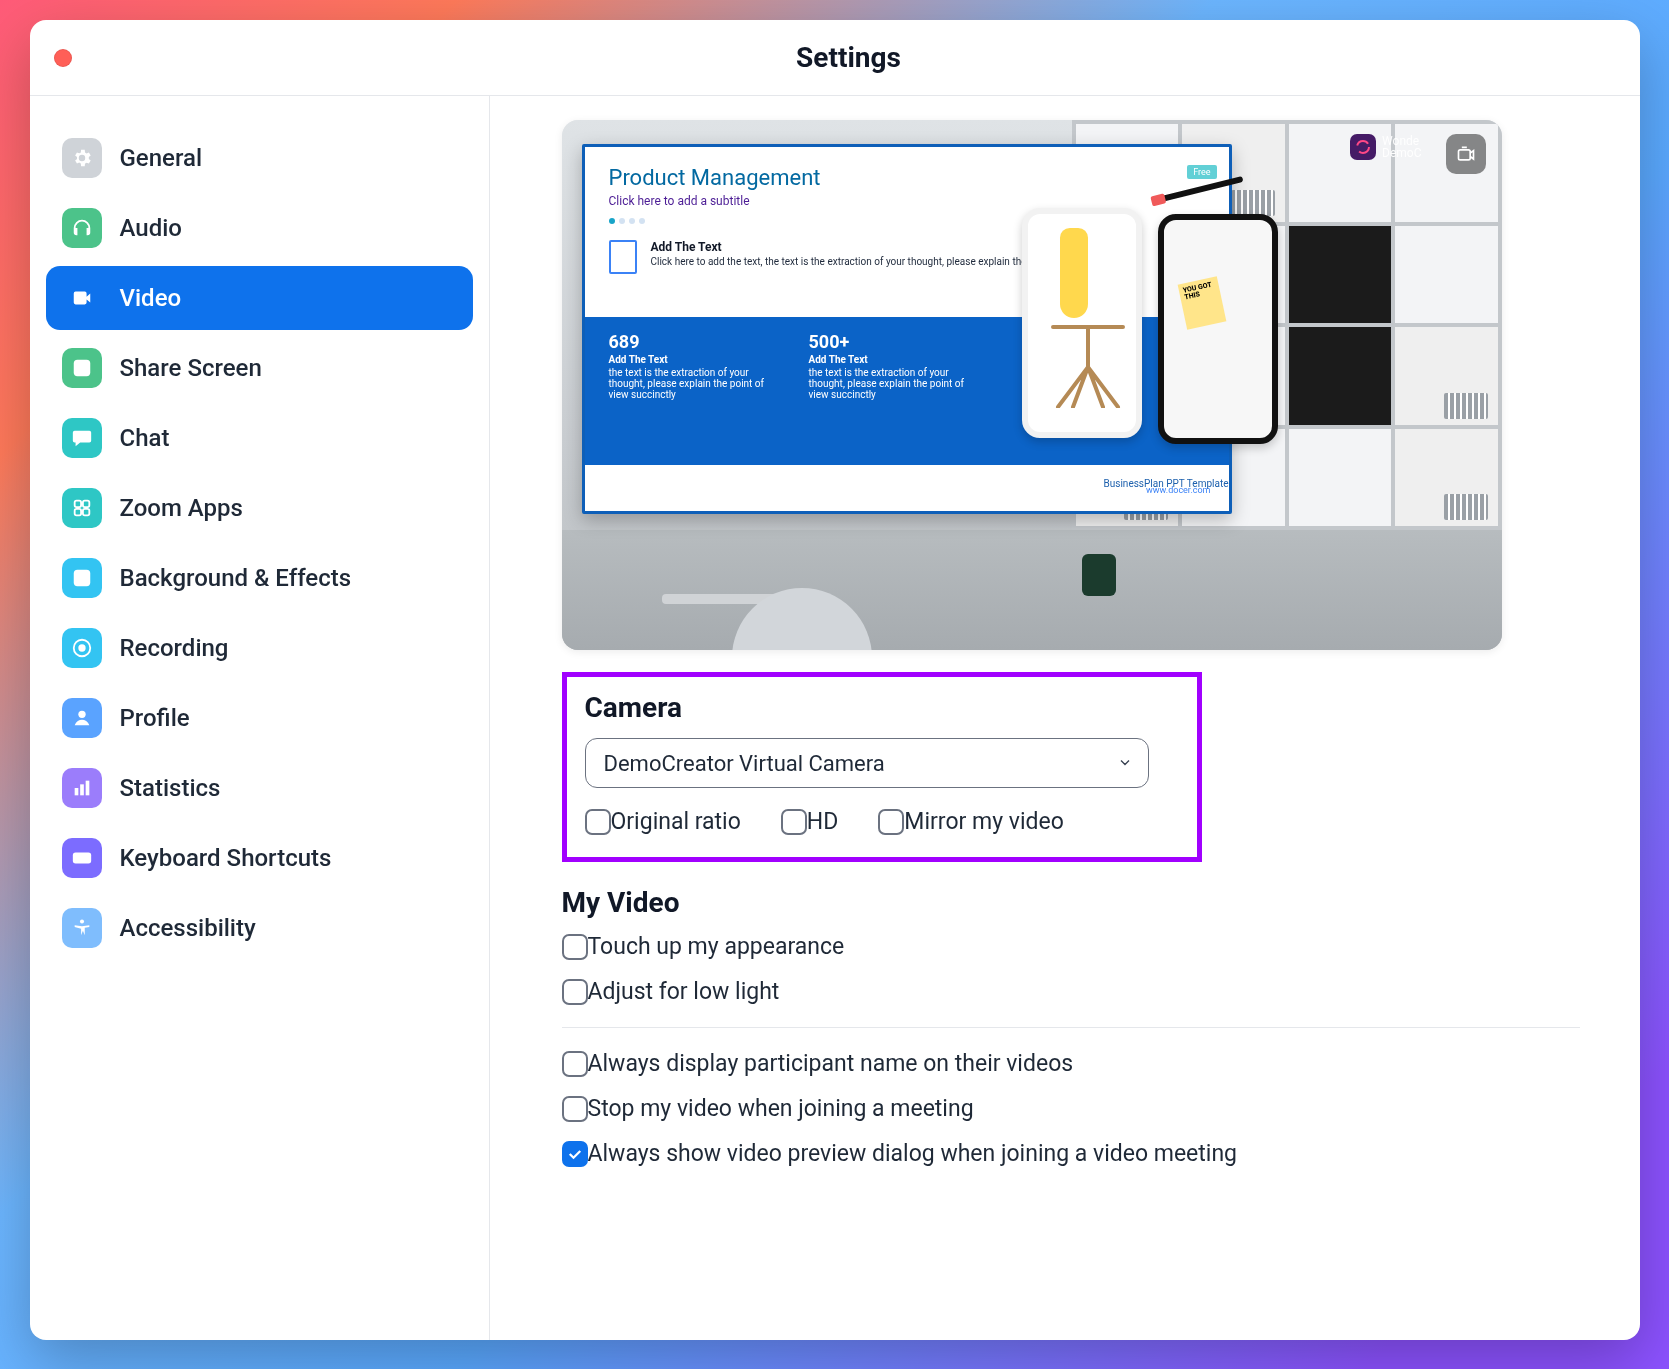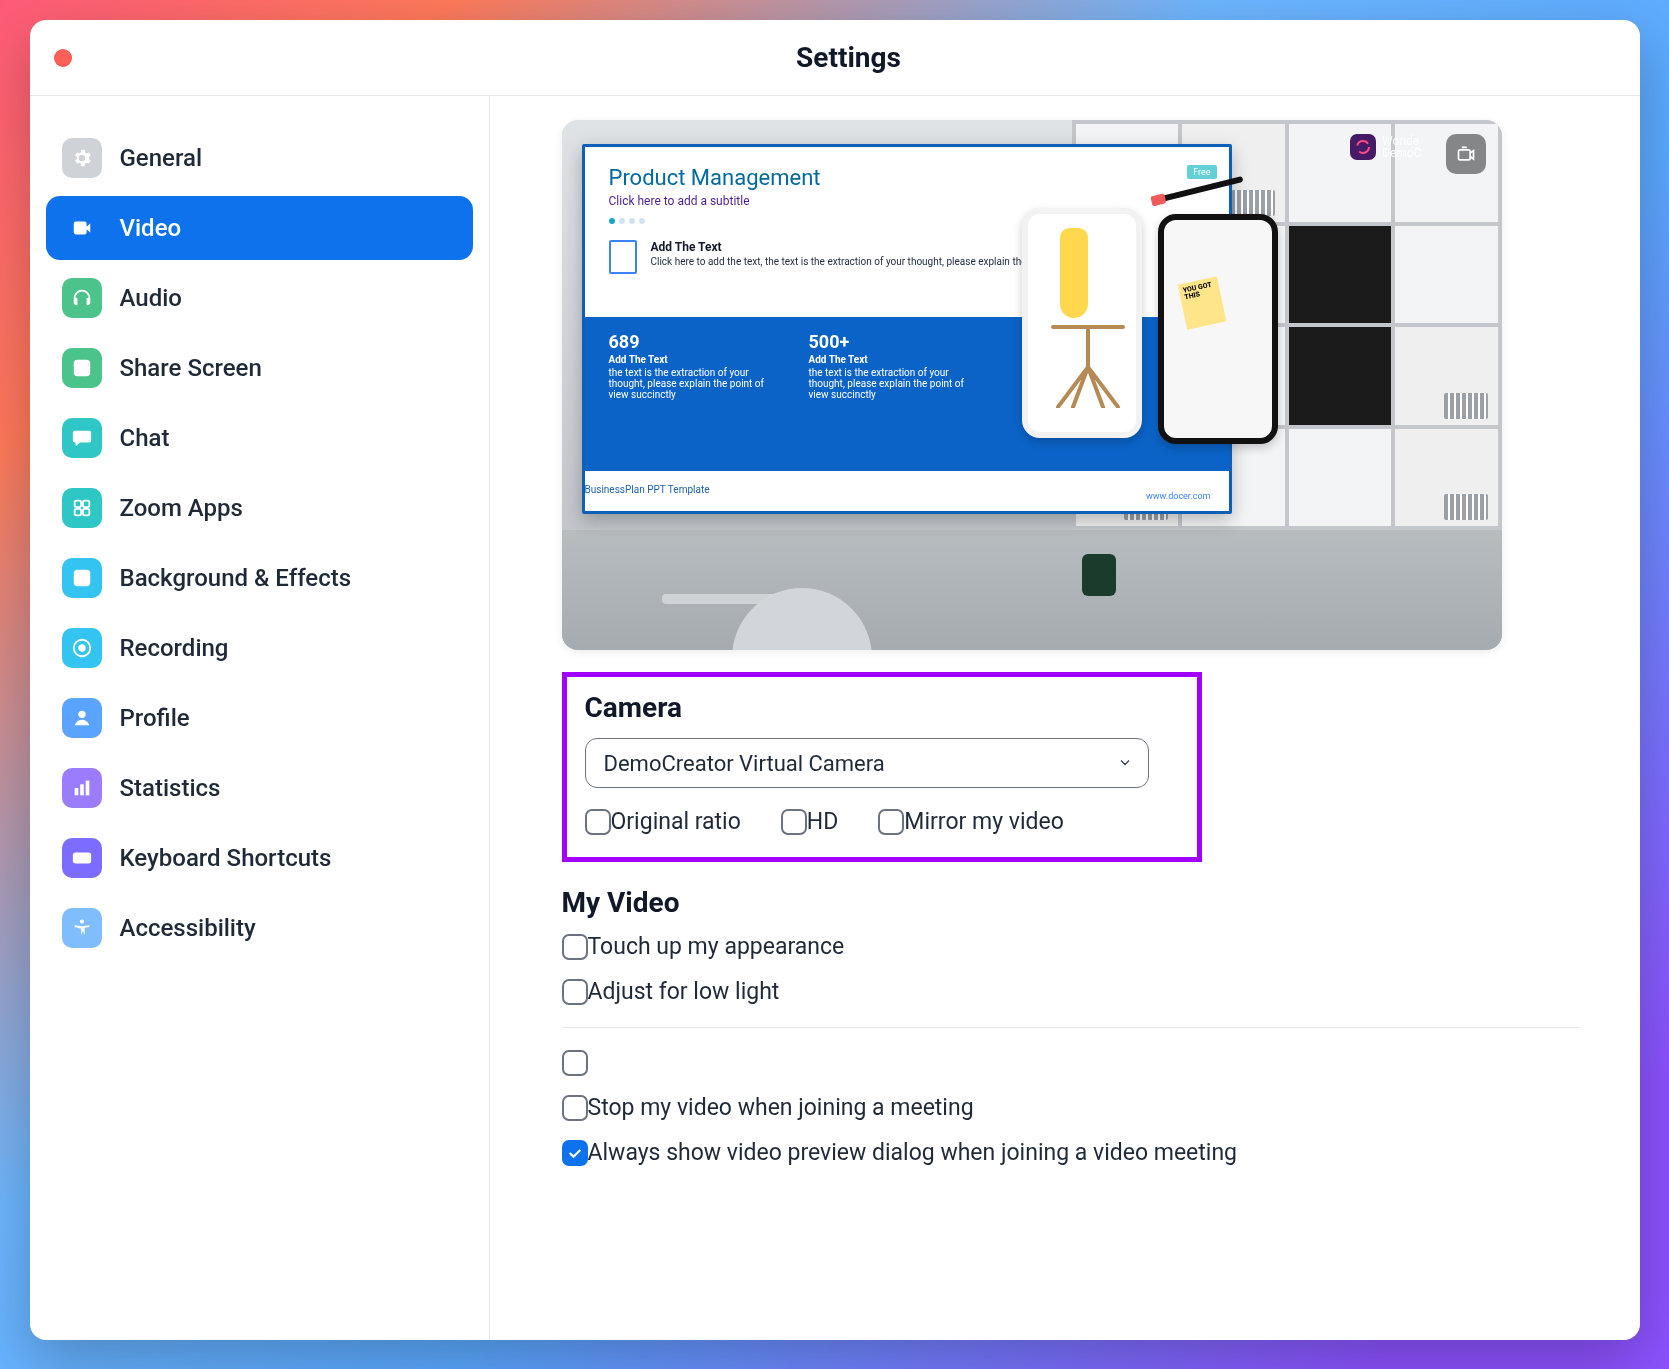--- a/index.html
+++ b/index.html
@@ -140,21 +140,21 @@
   .dot{width:6px;height:6px;border-radius:50%;background:#d3e2f2;}
   .dot.on{background:#18a4c8;}
   .slide-mid { display:flex; padding: 8px 24px 0; gap:14px; }
   .notebox{width:28px;height:34px;border:2px solid #3b82f6;border-radius:2px;}
   .addtext1 { font-size:10px; color:#1e293b; }
   .addtext1 .t{font-weight:700;font-size:12px;color:#111827;display:block;margin-bottom:2px;}
   .slide-bot { background:#0b63c7; color:#fff; padding:14px 24px 22px; display:flex; gap:40px; position:absolute; left:0; right:0; bottom:24px; top:170px;}
   .stat{font-size:10px;max-width:160px;}
   .stat .num{font-weight:700;font-size:18px;display:block;}
   .stat .lbl{font-weight:700;display:block;margin:2px 0;}
-  .slide-footer{position:absolute;left:0;right:0;bottom:4px;height:36px;background:#fff;display:flex;align-items:center;justify-content:flex-start;font-size:10px;color:#1d60ad;}
+  .slide-footer{position:absolute;left:0;right:0;bottom:10px;height:36px;background:#fff;display:flex;align-items:center;justify-content:flex-end;font-size:10px;color:#1d60ad;}
   .slide-link{position:absolute;right:18px;bottom:6px;font-size:9px;color:#3b82f6;}
   .phone {
     position:absolute; width:120px; height:230px; border-radius:18px;
     background:#fff; border:6px solid #f2f2f2; box-shadow:0 4px 10px rgba(0,0,0,.2);
     z-index: 5;
   }
   .phone1{left:460px; top:88px;}
   .phone2{left:596px; top:94px; border-color:#111; background:#f7f7f7;}
   .phone2 .screen-note{position:absolute;left:18px;top:60px;width:40px;height:46px;background:#ffe58a;transform:rotate(-12deg);font-size:7px;font-weight:800;padding:4px;line-height:1;}
   .phone1 .banana{position:absolute;left:32px;top:14px;width:28px;height:90px;background:#ffd84d;border-radius:14px 14px 20px 20px;}
@@ -205,36 +205,36 @@
 
       <div class="nav-item">
         <span class="nav-icon bg-gray">
           <svg width="22" height="22" viewBox="0 0 24 24" fill="currentColor">
               <path d="M19.4 13a7.5 7.5 0 0 0 .1-1 7.5 7.5 0 0 0-.1-1l2.1-1.6-2-3.4-2.5 1a7.6 7.6 0 0 0-1.7-1L15 3h-4l-.3 2.9a7.6 7.6 0 0 0-1.7 1l-2.5-1-2 3.4L6.6 11a7.5 7.5 0 0 0 0 2l-2.1 1.6 2 3.4 2.5-1c.5.4 1.1.8 1.7 1L11 21h4l.3-2.9c.6-.3 1.2-.6 1.7-1l2.5 1 2-3.4L19.4 13ZM12 15.5A3.5 3.5 0 1 1 15.5 12 3.5 3.5 0 0 1 12 15.5Z"></path>
             </svg>
         </span>
         <span>General</span>
       </div>
 
+      <div class="nav-item">
+        <span class="nav-icon bg-green">
+          <svg width="22" height="22" viewBox="0 0 24 24" fill="currentColor">
+              <path d="M12 3a9 9 0 0 0-9 9v5a3 3 0 0 0 3 3h1v-8H5v0a7 7 0 0 1 14 0v0h-2v8h1a3 3 0 0 0 3-3v-5a9 9 0 0 0-9-9Z"></path>
+            </svg>
+        </span>
+        <span>Audio</span>
+      </div>
+
       <div class="nav-item active">
         <span class="nav-icon bg-white">
           <svg width="22" height="22" viewBox="0 0 24 24" fill="currentColor">
               <path d="M17 10.5V7a2 2 0 0 0-2-2H5A2 2 0 0 0 3 7v10a2 2 0 0 0 2 2h10a2 2 0 0 0 2-2v-3.5l4 3.5V7l-4 3.5Z"></path>
             </svg>
         </span>
         <span>Video</span>
-      </div>
-
-      <div class="nav-item">
-        <span class="nav-icon bg-green">
-          <svg width="22" height="22" viewBox="0 0 24 24" fill="currentColor">
-              <path d="M12 3a9 9 0 0 0-9 9v5a3 3 0 0 0 3 3h1v-8H5v0a7 7 0 0 1 14 0v0h-2v8h1a3 3 0 0 0 3-3v-5a9 9 0 0 0-9-9Z"></path>
-            </svg>
-        </span>
-        <span>Audio</span>
       </div>
 
       <div class="nav-item">
         <span class="nav-icon bg-green">
           <svg width="22" height="22" viewBox="0 0 24 24" fill="currentColor">
               <rect x="3" y="3" width="18" height="18" rx="4" fill="currentColor"></rect>
               <path d="M12 16V9m0 0-3 3m3-3 3 3" stroke="#fff" stroke-width="2" stroke-linecap="round" stroke-linejoin="round" fill="none"></path>
             </svg>
         </span>
         <span>Share Screen</span>
@@ -465,20 +465,21 @@
           <span class="box"></span>
           <span class="chk-lbl">Adjust for low light</span>
         </label>
       </div>
 
       <div class="divider"></div>
 
       <div class="vlist">
         <label class="chk">
           <span class="box"></span>
+          <span class="chk-lbl">Always display participant name on their videos</span>
         </label>
         <label class="chk">
           <span class="box"></span>
           <span class="chk-lbl">Stop my video when joining a meeting</span>
         </label>
         <label class="chk">
           <span class="box checked">
             <svg width="18" height="18" viewBox="0 0 24 24" fill="none" stroke="currentColor" stroke-width="3">
                 <path d="M5 12l5 5L19 8"></path>
               </svg>

